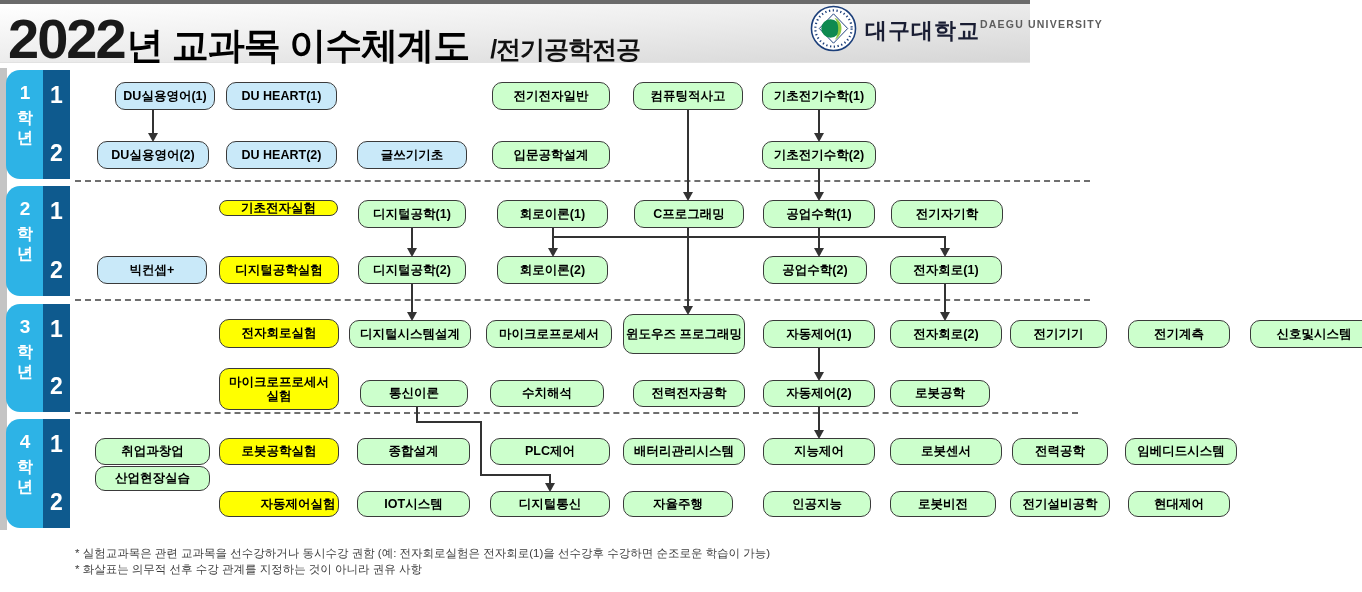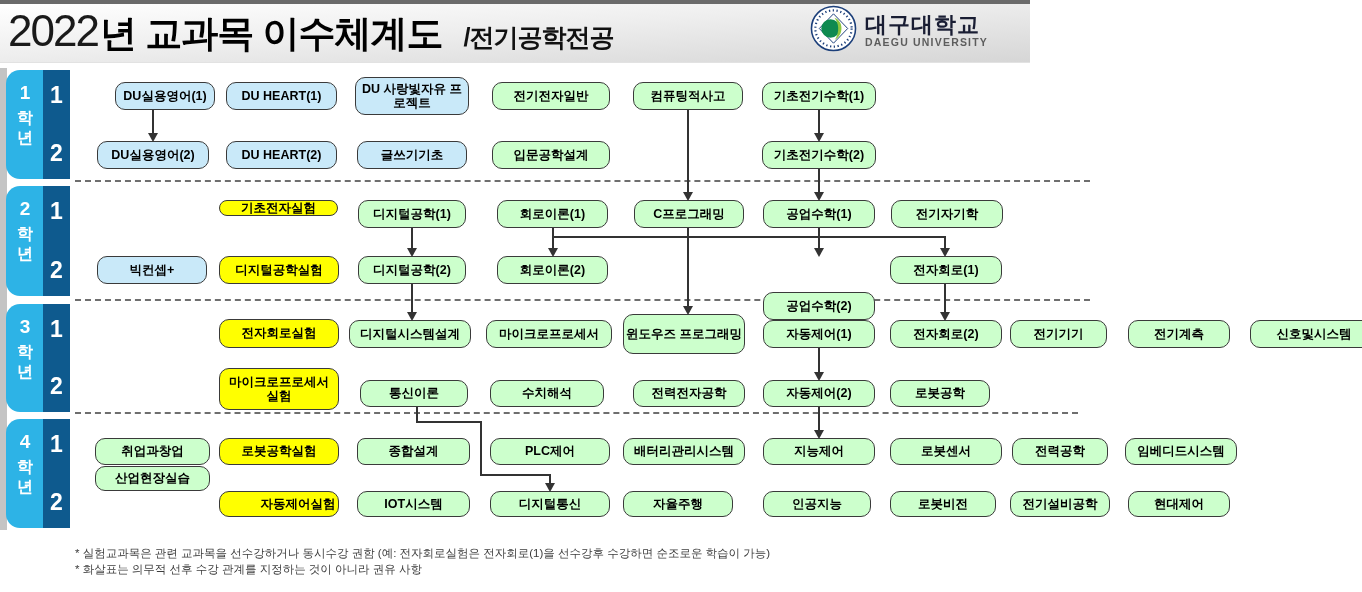--- a/index.html
+++ b/index.html
@@ -4,25 +4,25 @@
 <style>
   html,body{margin:0;padding:0;background:#fff;}
   #page{position:relative;width:1362px;height:592px;background:#fff;overflow:hidden;
         font-family:"Liberation Sans","DejaVu Sans",sans-serif;}
 
   
   #titlebar{position:absolute;left:0;top:0;width:1030px;height:58px;
     background:linear-gradient(to bottom right,#ffffff 0%,#eeeeee 45%,#d6d6d6 100%);
     border-top:4px solid #6a6a6a;border-bottom:1px solid #e2e2e2;
     display:flex;align-items:baseline;padding:0;}
-  .t-year{font-size:44px;font-weight:400;color:#1a1a1a;letter-spacing:-2px;margin:2px 0 0 8px;}
+  .t-year{font-size:56px;font-weight:700;color:#1a1a1a;letter-spacing:-2px;margin:2px 0 0 8px;}
   .t-main{font-size:37px;font-weight:900;color:#000;letter-spacing:-1px;margin-left:2px;}
   .t-major{font-size:25px;font-weight:700;color:#111;margin-left:21px;letter-spacing:-1px;}
   #logo{position:absolute;left:810px;top:5px;display:flex;align-items:center;}
-  .uni-text{margin-left:8px;display:flex;flex-direction:column;line-height:1.05;}
+  .uni-text{margin-left:8px;display:flex;flex-direction:row;line-height:1.05;}
   .uni-kr{font-size:22px;font-weight:900;color:#191d33;letter-spacing:1px;}
   .uni-en{font-size:10.5px;font-weight:700;color:#5d5d5d;letter-spacing:1.2px;}
 
   
   .gray-strip{position:absolute;left:0;top:68px;width:7px;height:462px;background:#c4c4c4;}
   .yearblock{position:absolute;left:6px;width:64px;}
   .yl{position:absolute;left:0;top:0;bottom:0;width:64px;background:var(--year-light,#2db3e6);
       border-radius:14px;}
   .yd{position:absolute;right:0;top:0;bottom:0;width:27px;background:var(--year-dark,#0e5a8e);}
   .y-num{position:absolute;left:4px;top:12px;width:30px;text-align:center;color:#fff;
@@ -114,21 +114,20 @@
     <div class="y-sem1">1</div>
     <div class="y-sem2">2</div>
   </div>
 
   <div class="divider" style="left:75px;top:180px;width:1015px;"></div>
   <div class="divider" style="left:75px;top:299px;width:1015px;"></div>
   <div class="divider" style="left:75px;top:412px;width:1003px;"></div>
 
   <div class="box du" style="left:115px;top:82px;width:100px;height:28px;">DU실용영어(1)</div>
   <div class="box du" style="left:226px;top:82px;width:111px;height:28px;">DU HEART(1)</div>
-  <div class="box du" style="left:355px;top:77px;width:114px;height:38px;">DU 사랑빛자유 프로젝트</div>
   <div class="box major" style="left:492px;top:82px;width:118px;height:28px;">전기전자일반</div>
   <div class="box major" style="left:633px;top:82px;width:110px;height:28px;">컴퓨팅적사고</div>
   <div class="box major" style="left:762px;top:82px;width:114px;height:28px;">기초전기수학(1)</div>
 
   <div class="box du" style="left:97px;top:141px;width:112px;height:28px;">DU실용영어(2)</div>
   <div class="box du" style="left:226px;top:141px;width:111px;height:28px;">DU HEART(2)</div>
   <div class="box du" style="left:357px;top:141px;width:110px;height:28px;">글쓰기기초</div>
   <div class="box major" style="left:492px;top:141px;width:118px;height:28px;">입문공학설계</div>
   <div class="box major" style="left:762px;top:141px;width:114px;height:28px;">기초전기수학(2)</div>
 
@@ -136,21 +135,21 @@
   <div class="box major" style="left:358px;top:200px;width:108px;height:28px;">디지털공학(1)</div>
   <div class="box major" style="left:497px;top:200px;width:111px;height:28px;">회로이론(1)</div>
   <div class="box major" style="left:634px;top:200px;width:110px;height:28px;">C프로그래밍</div>
   <div class="box major" style="left:763px;top:200px;width:112px;height:28px;">공업수학(1)</div>
   <div class="box major" style="left:891px;top:200px;width:112px;height:28px;">전기자기학</div>
 
   <div class="box du" style="left:97px;top:256px;width:110px;height:28px;">빅컨셉+</div>
   <div class="box lab" style="left:219px;top:256px;width:120px;height:28px;">디지털공학실험</div>
   <div class="box major" style="left:358px;top:256px;width:108px;height:28px;">디지털공학(2)</div>
   <div class="box major" style="left:497px;top:256px;width:111px;height:28px;">회로이론(2)</div>
-  <div class="box major" style="left:763px;top:256px;width:112px;height:28px;margin-top:36px;">공업수학(2)</div>
+  <div class="box major" style="left:763px;top:256px;width:104px;height:28px;">공업수학(2)</div>
   <div class="box major" style="left:890px;top:256px;width:112px;height:28px;">전자회로(1)</div>
 
   <div class="box lab" style="left:219px;top:319px;width:120px;height:29px;">전자회로실험</div>
   <div class="box major" style="left:349px;top:320px;width:122px;height:28px;">디지털시스템설계</div>
   <div class="box major" style="left:486px;top:320px;width:126px;height:28px;">마이크로프로세서</div>
   <div class="box major" style="left:623px;top:314px;width:122px;height:40px;">윈도우즈 프로그래밍</div>
   <div class="box major" style="left:763px;top:320px;width:112px;height:28px;">자동제어(1)</div>
   <div class="box major" style="left:890px;top:320px;width:112px;height:28px;">전자회로(2)</div>
   <div class="box major" style="left:1010px;top:320px;width:97px;height:28px;">전기기기</div>
   <div class="box major" style="left:1128px;top:320px;width:102px;height:28px;">전기계측</div>

